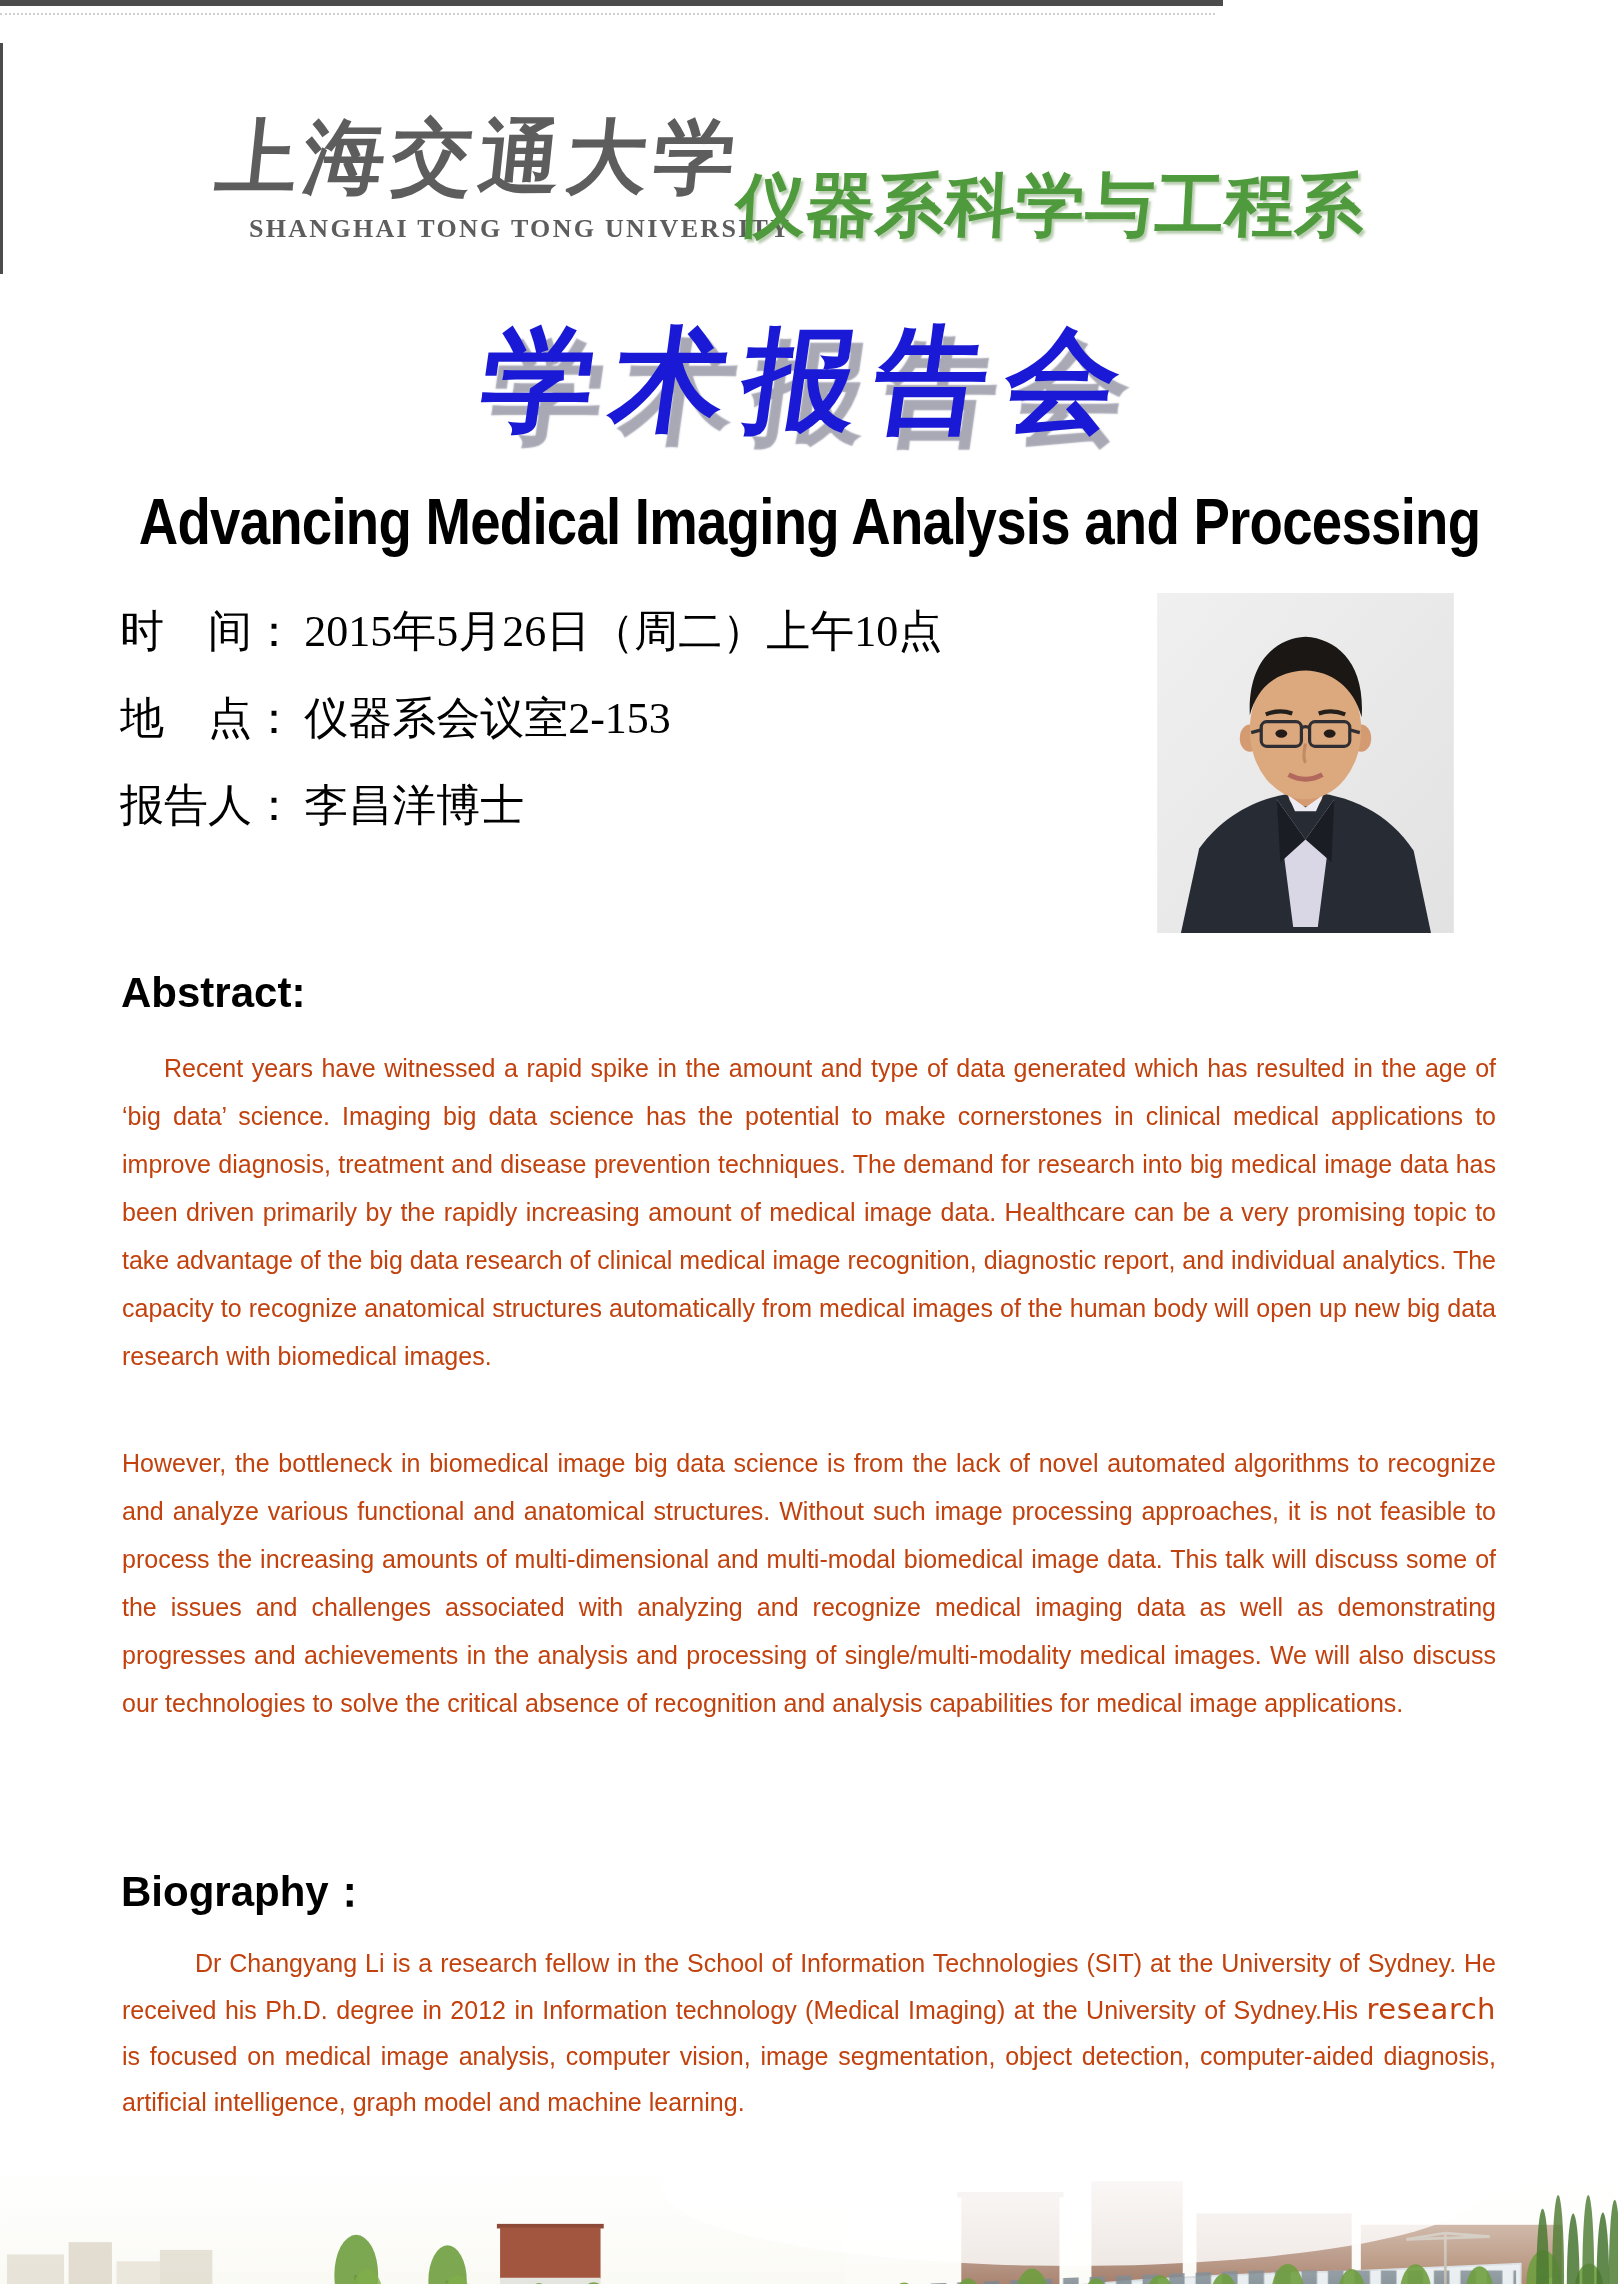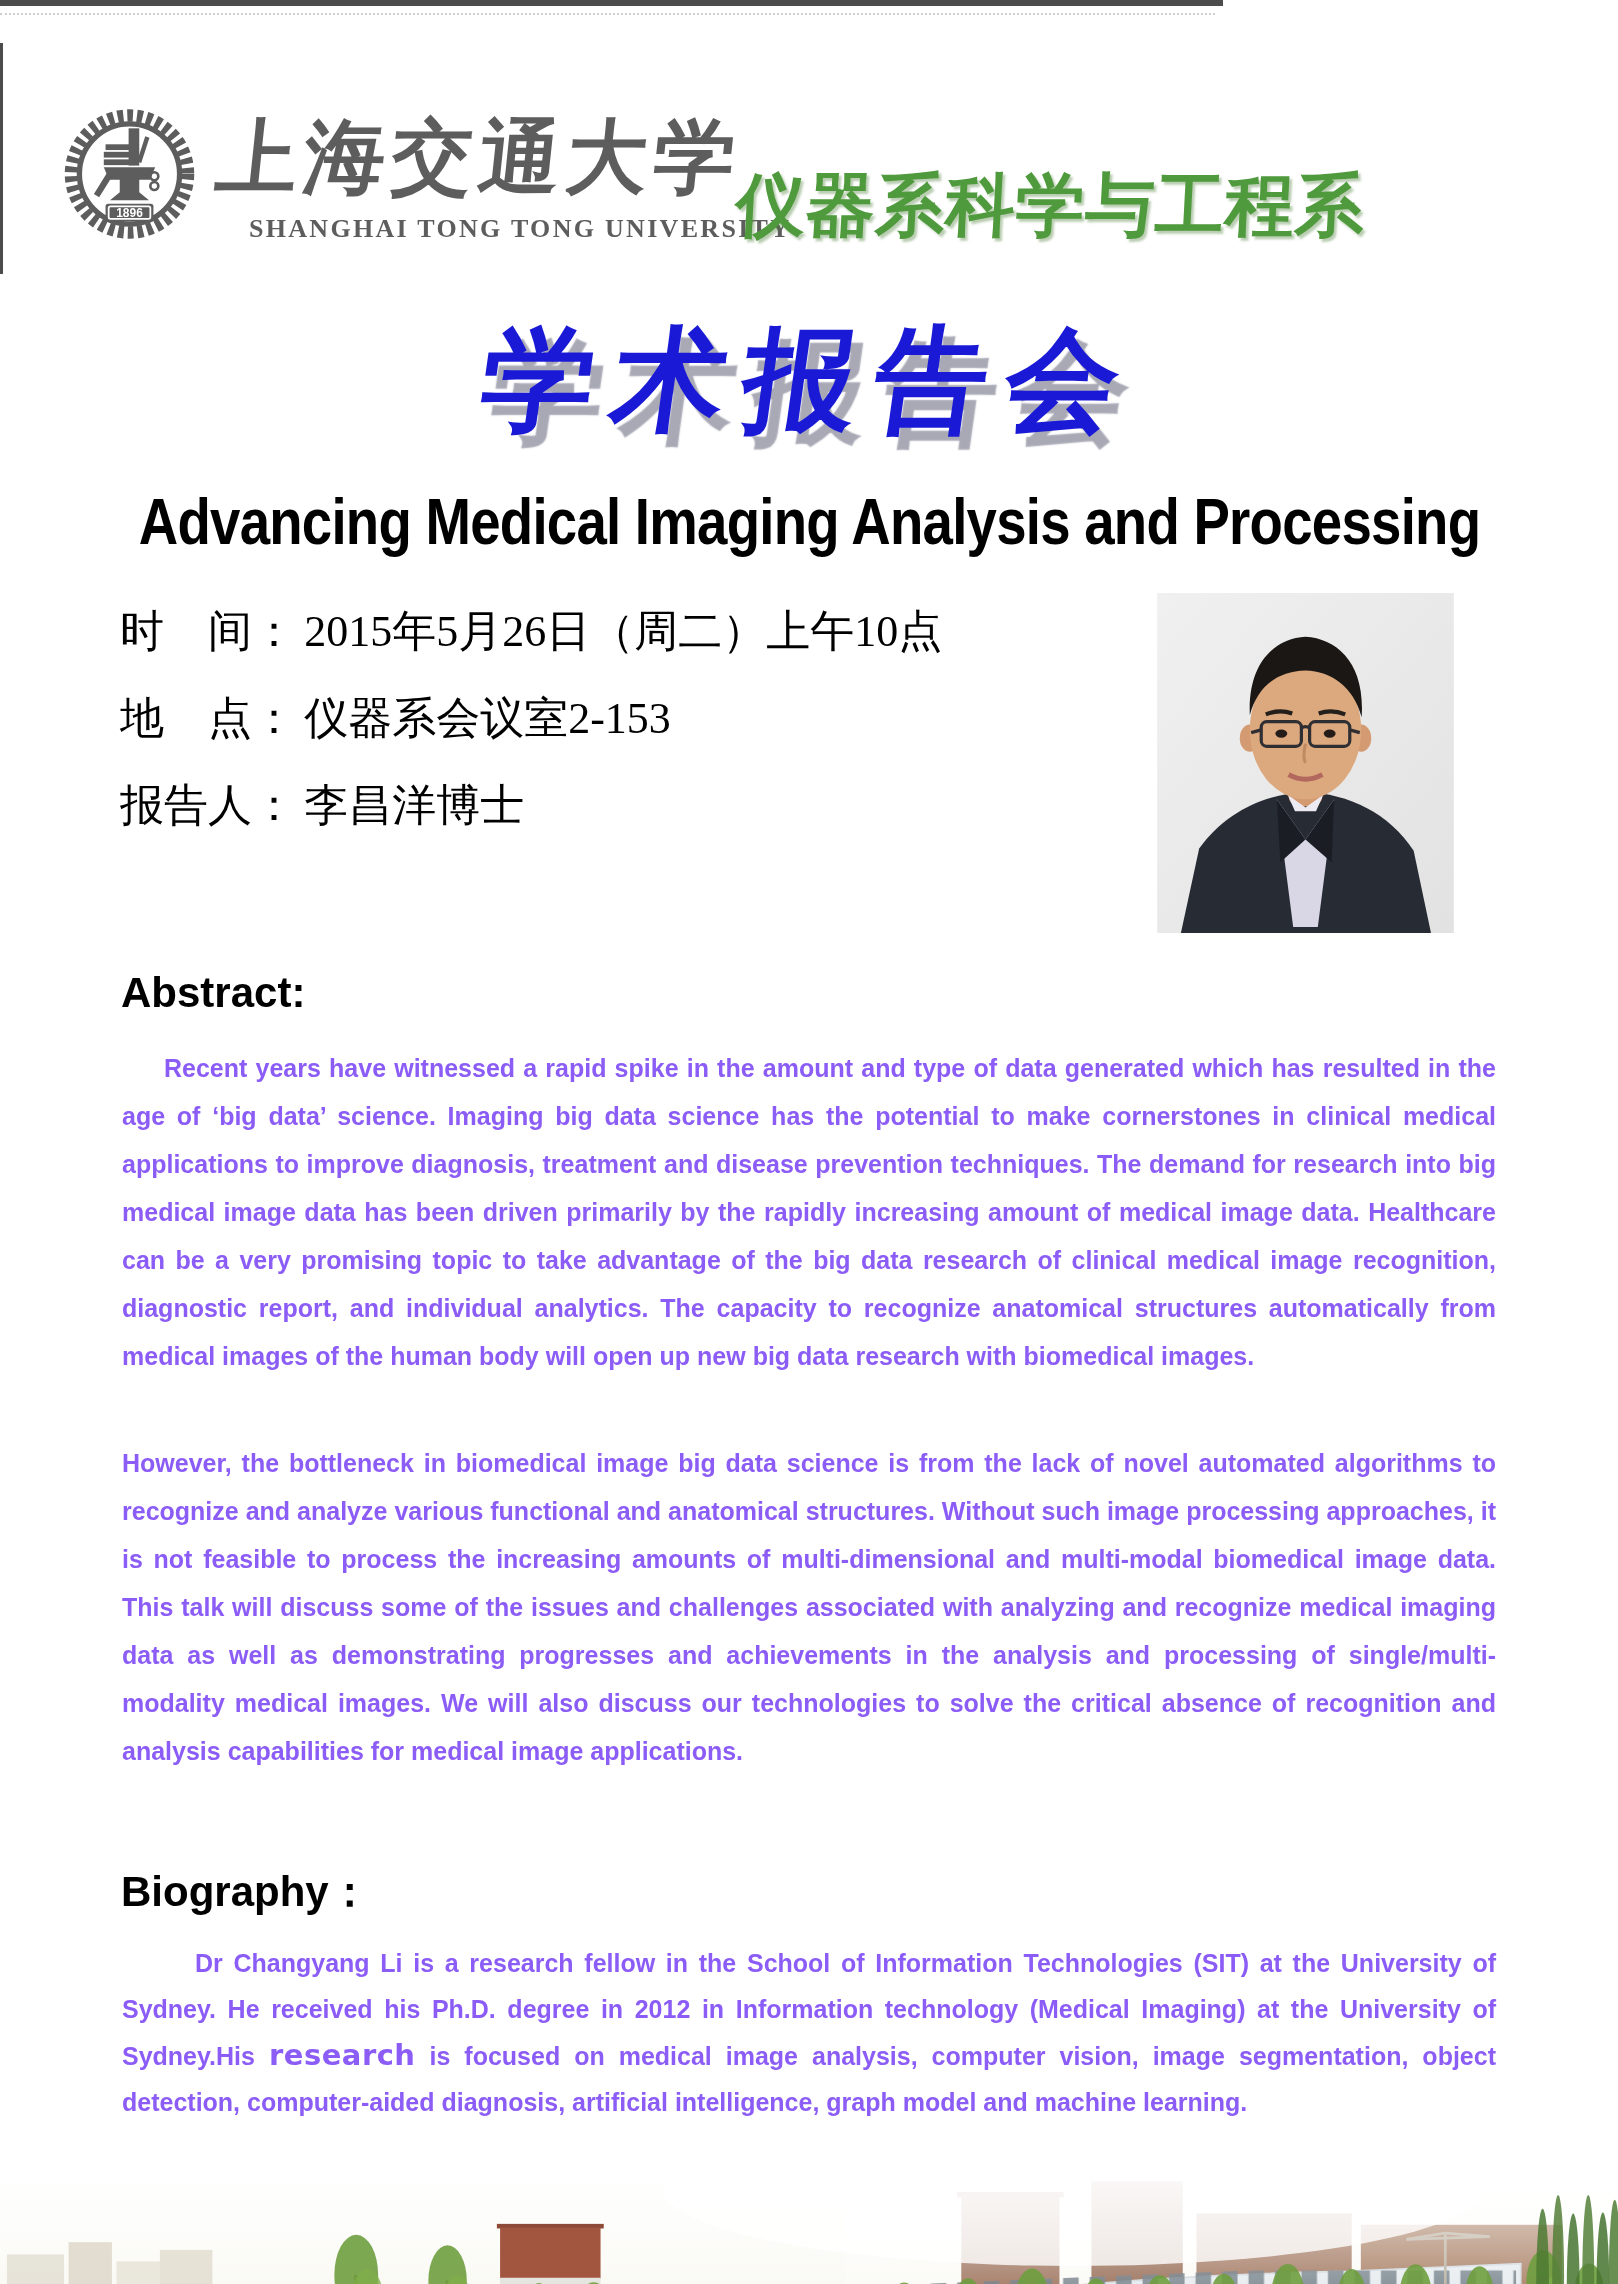--- a/index.html
+++ b/index.html
@@ -39,21 +39,21 @@
   #row-time{top:602px;} #row-venue{top:689px;} #row-speaker{top:776px;}
 
   
   .photo{position:absolute;left:1157px;top:593px;width:297px;height:340px;}
 
   
   .sec-heading{position:absolute;left:121px;font-weight:bold;font-size:42px;white-space:nowrap;text-align:center;}
   #abstract-heading{top:969px;}
   #biography-heading{top:1864px;}
   .body-par{position:absolute;left:122px;width:1374px;font-size:25px;line-height:48px;
-        text-align:justify;color:#8b5cf6;font-weight:bold;}
+        text-align:justify;color:#c2410c;}
   #abstract-p1{top:1044px;text-indent:42px;}
   #abstract-p2{top:1439px;}
   #bio-par{top:1940px;text-indent:73px;line-height:46px;}
   #bio-par .hl{font-family:"DejaVu Sans",sans-serif;font-size:29px;letter-spacing:0.5px;}
 
   
   .stray{position:absolute;left:661px;top:2170px;font-family:"Liberation Serif",serif;
         font-style:italic;font-size:19px;color:#151515;transform:rotate(-3deg);letter-spacing:1.4px;}
 
   
@@ -61,40 +61,20 @@
 </style>
 </head>
 <body>
 
 <div id="poster">
 
   <div class="top-bar"></div>
   <div class="top-dots"></div>
   <div class="left-bar"></div>
 
-  <div class="logo">
-    <svg viewBox="0 0 300 310" width="133" height="142">
-      <circle cx="150" cy="155" r="132" fill="none" stroke="#5d5d5d" stroke-width="28" stroke-dasharray="13 9"></circle>
-      <circle cx="150" cy="155" r="113" fill="#ffffff" stroke="#5d5d5d" stroke-width="12"></circle>
-      <g fill="#5d5d5d">
-        <rect x="96" y="88" width="66" height="13"></rect>
-        <rect x="92" y="105" width="70" height="13"></rect>
-        <rect x="92" y="122" width="70" height="13"></rect>
-        <rect x="148" y="52" width="24" height="84"></rect>
-        <rect x="176" y="70" width="10" height="60" transform="rotate(18 181 100)"></rect>
-        <path d="M92,140 L208,140 L196,168 L172,168 L172,196 L194,214 L106,214 L128,196 L128,168 L104,168 Z"></path>
-        <circle cx="206" cy="160" r="9" fill="none" stroke="#5d5d5d" stroke-width="6"></circle>
-        <circle cx="206" cy="182" r="9" fill="none" stroke="#5d5d5d" stroke-width="6"></circle>
-        <rect x="84" y="150" width="14" height="58" transform="rotate(32 91 179)"></rect>
-      </g>
-      <rect x="96" y="222" width="108" height="40" rx="6" fill="#5d5d5d"></rect>
-      <rect x="103" y="228" width="94" height="28" rx="4" fill="none" stroke="#ffffff" stroke-width="4"></rect>
-      <text x="150" y="251" text-anchor="middle" fill="#ffffff" font-family="Liberation Sans, sans-serif" font-weight="bold" font-size="27">1896</text>
-    </svg>
-  </div>
 
   <div class="uni-zh">上海交通大学</div>
   <div class="uni-en">SHANGHAI TONG TONG UNIVERSITY</div>
   <div class="dept">仪器系科学与工程系</div>
 
   <div class="banner">
     <span>学术报告会</span>
   </div>
 
   <div class="title-wrap">

